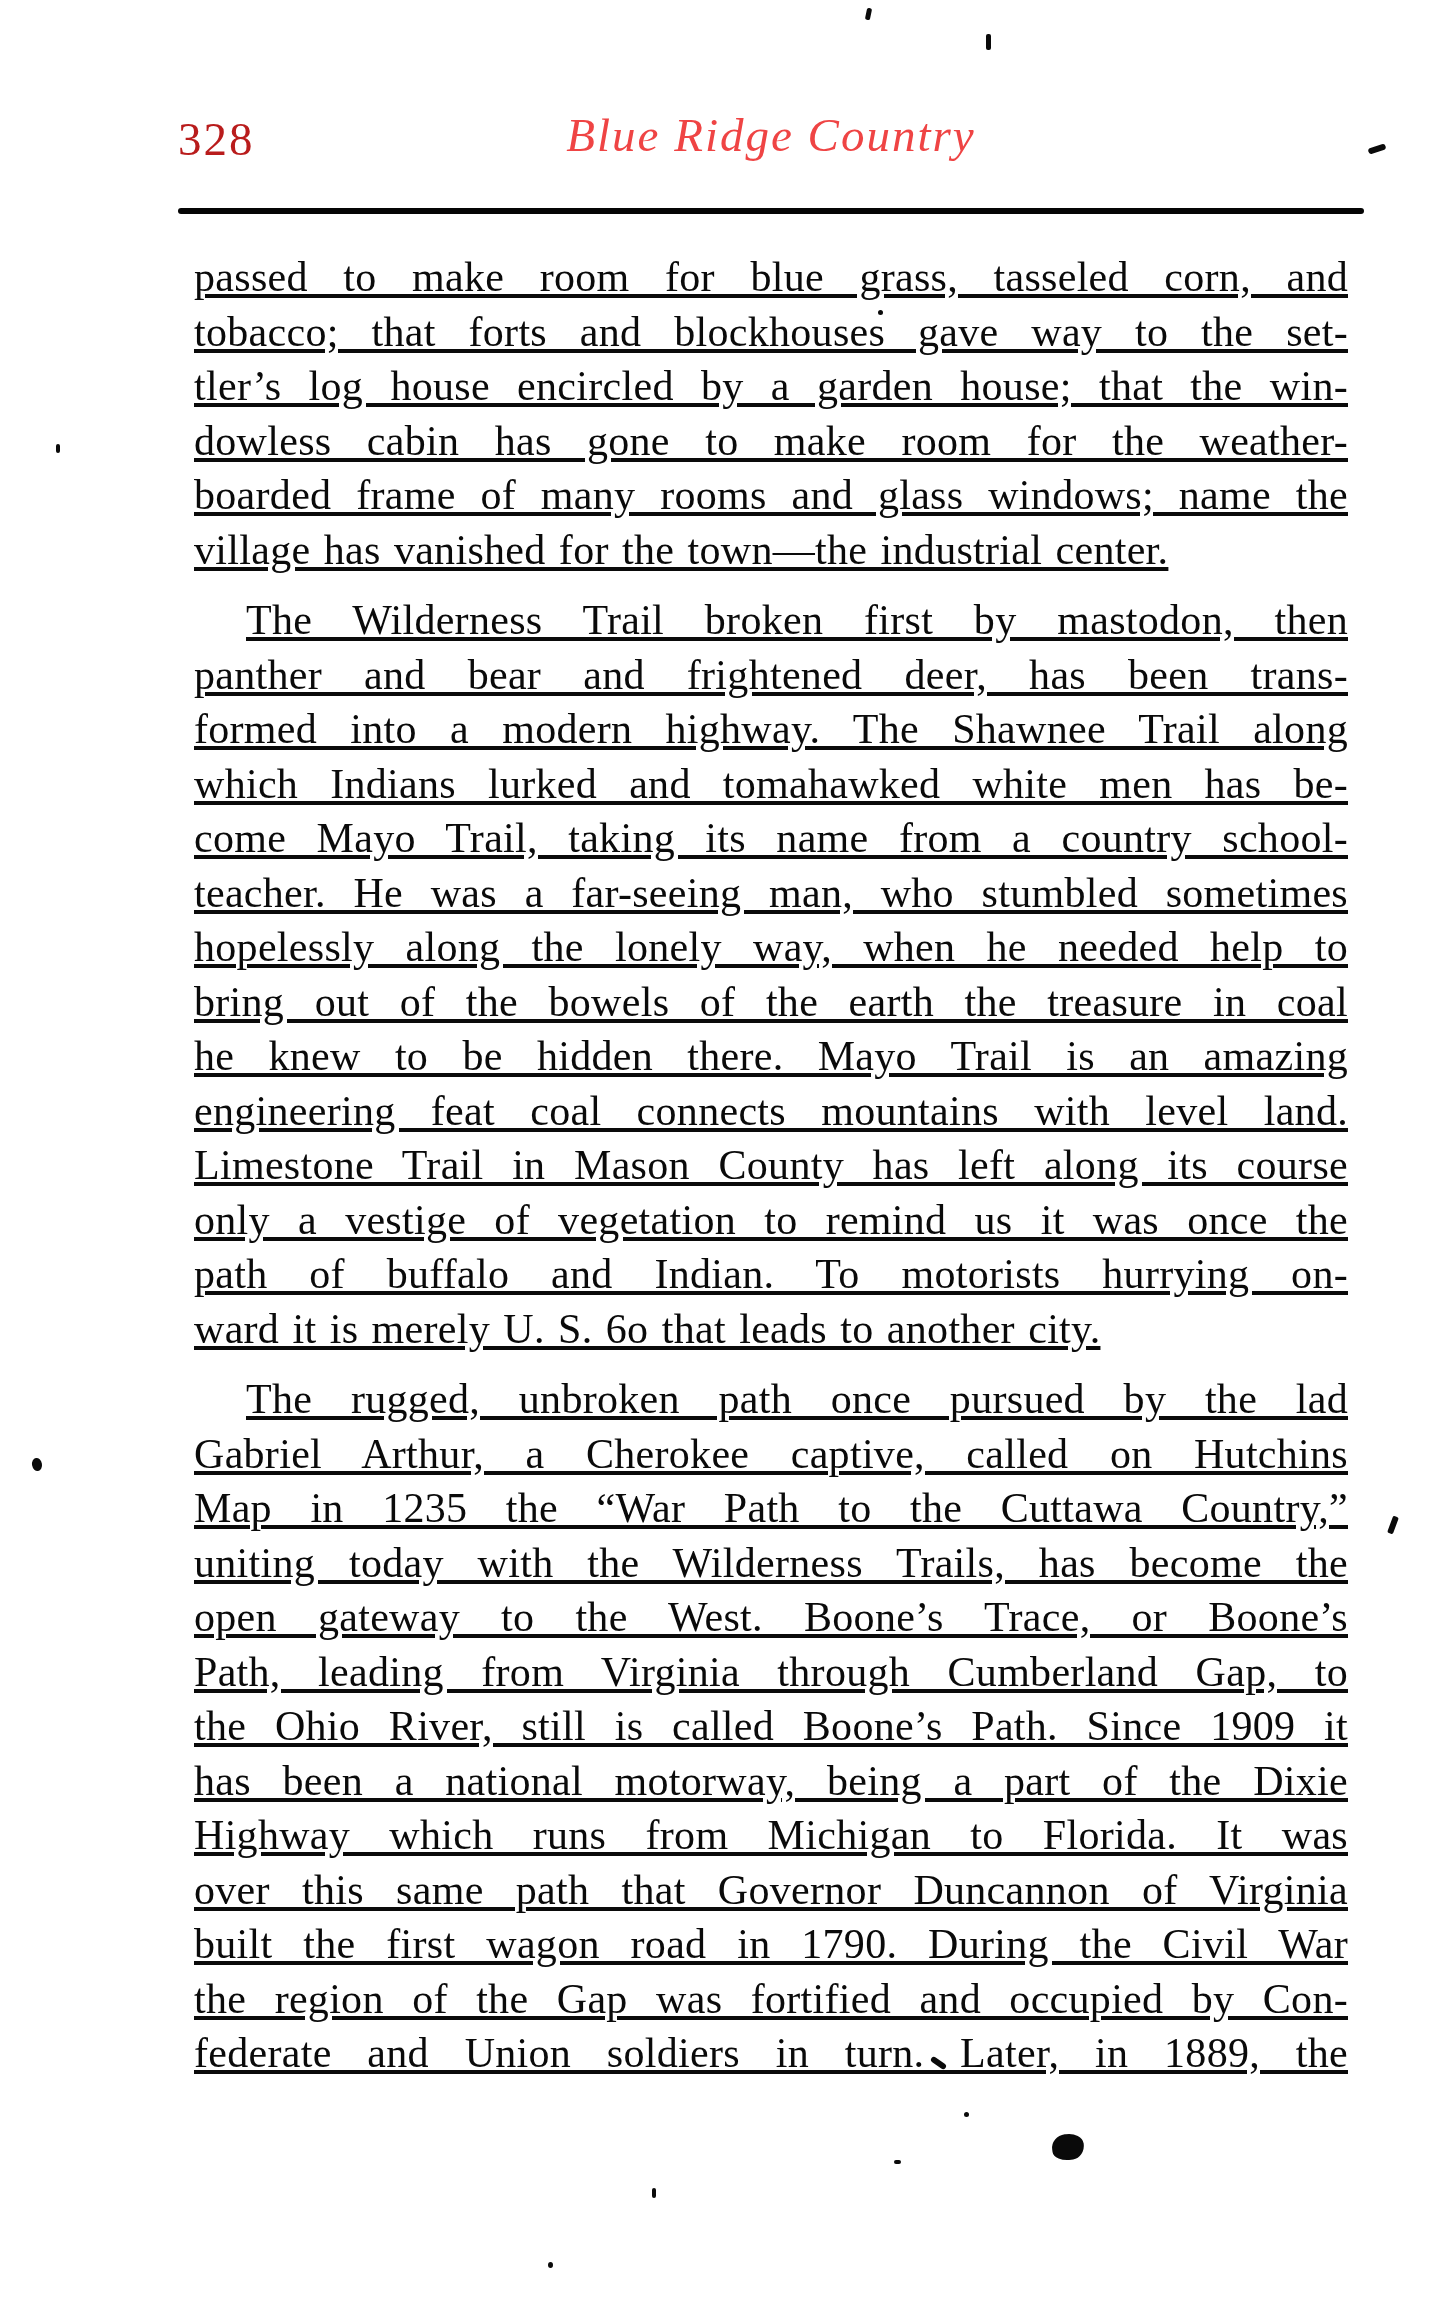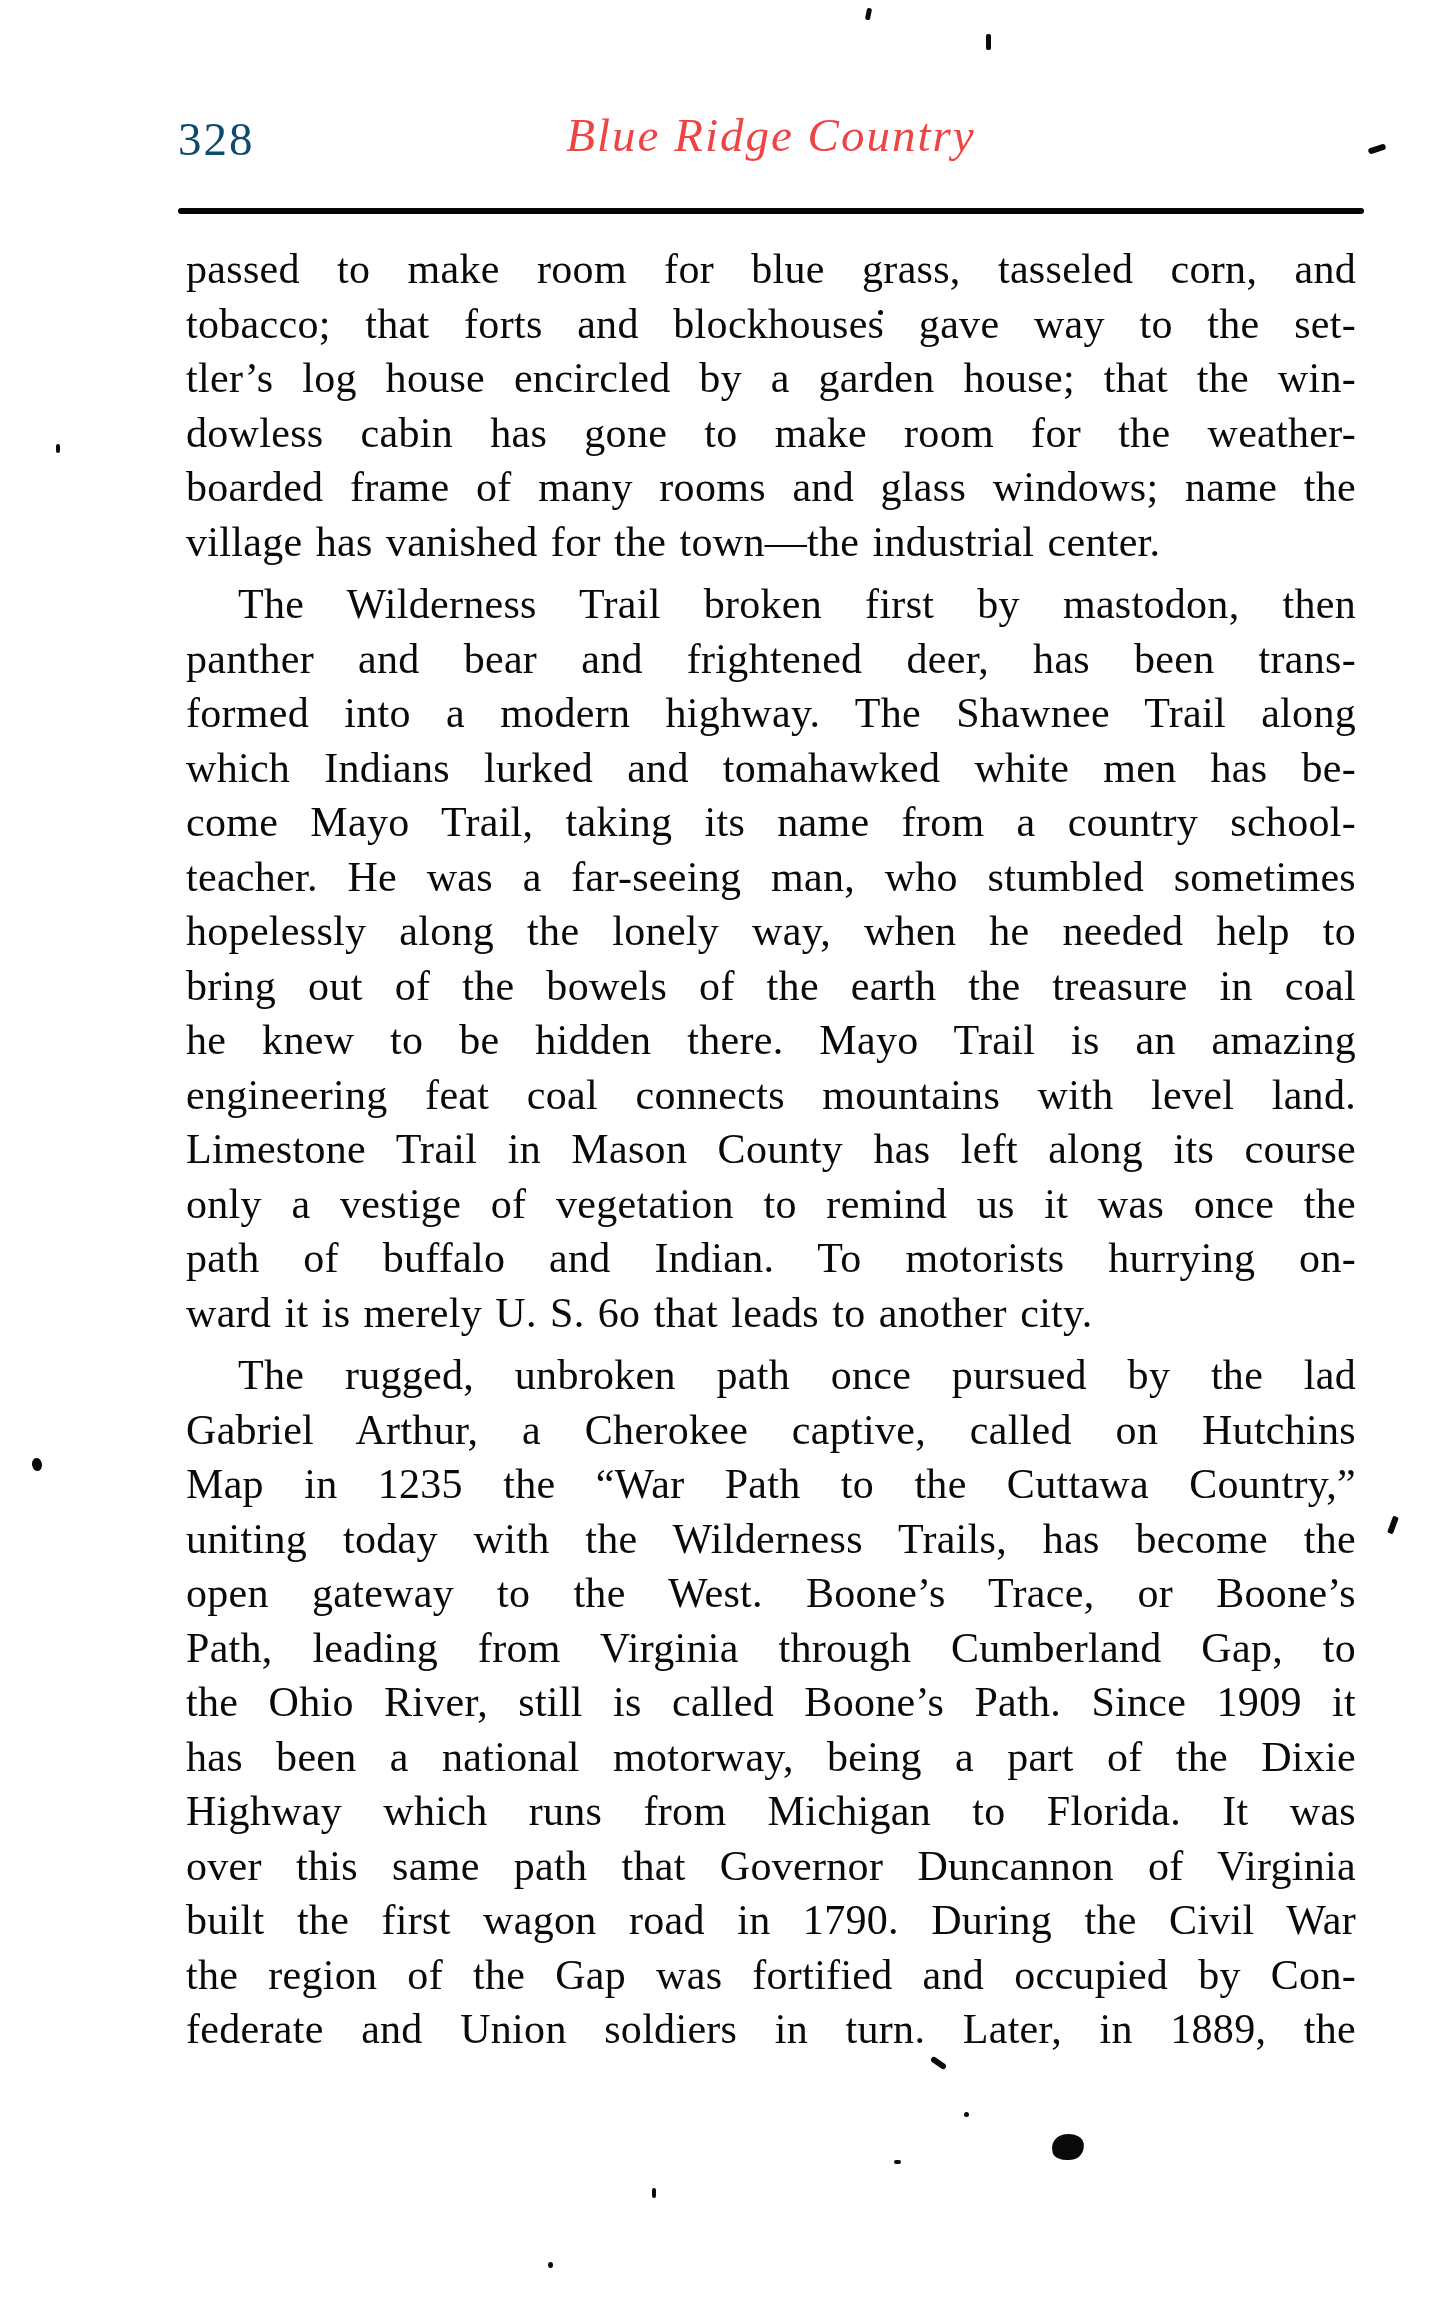--- a/index.html
+++ b/index.html
@@ -9,39 +9,39 @@
     font-family:"Liberation Serif", serif;
     position:relative;
     overflow:hidden;
   }
   .page{
     position:absolute;inset:0;
     background:#ffffff;
   }
   .pagenum{
     position:absolute;left:178px;top:112px;
-    font-size:47px;color:#0c4a6e;
+    font-size:47px;color:#b91c1c;
     letter-spacing:2px;
   }
   .running-title{
     position:absolute;left:178px;top:108px;width:1186px;
     text-align:center;
     font-style:italic;
     font-size:47px;color:#ef4444;
     letter-spacing:2px;
   }
   .rule{
     position:absolute;left:178px;top:208px;width:1186px;height:6px;
     background:#050505;border-radius:3px;
   }
   .textblock{
     position:absolute;left:178px;top:234px;width:1186px;
     color:#0a0a0a;
   }
-  .para{margin:8px;padding:0;}
+  .para{margin:16px;padding:0;text-decoration:underline;}
   .line{
     font-size:42px;
     line-height:54.5px;
     height:54.5px;
     text-align:justify;
     text-align-last:justify;
     letter-spacing:0.3px;
     word-spacing:2.5px;
     white-space:normal;
   }

